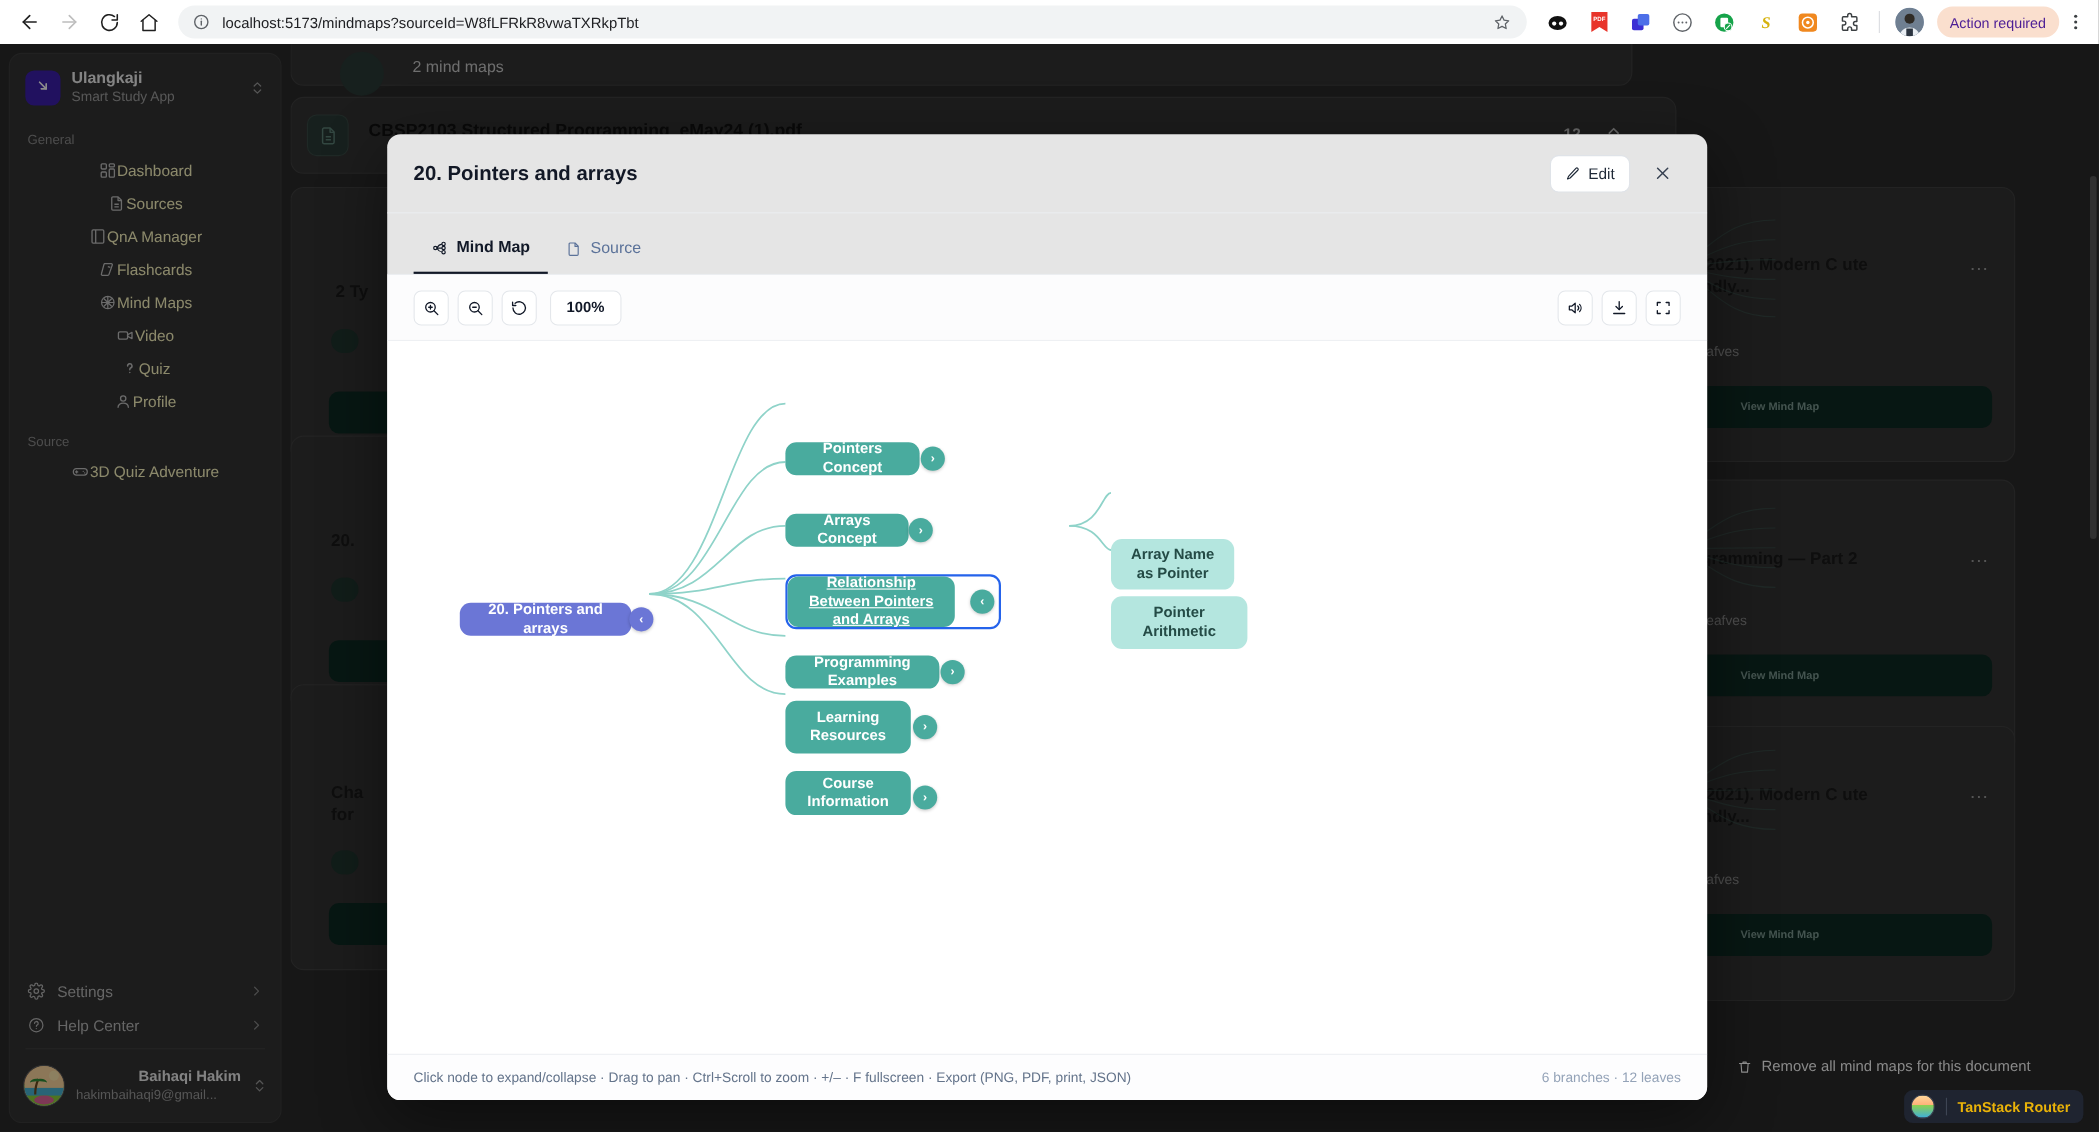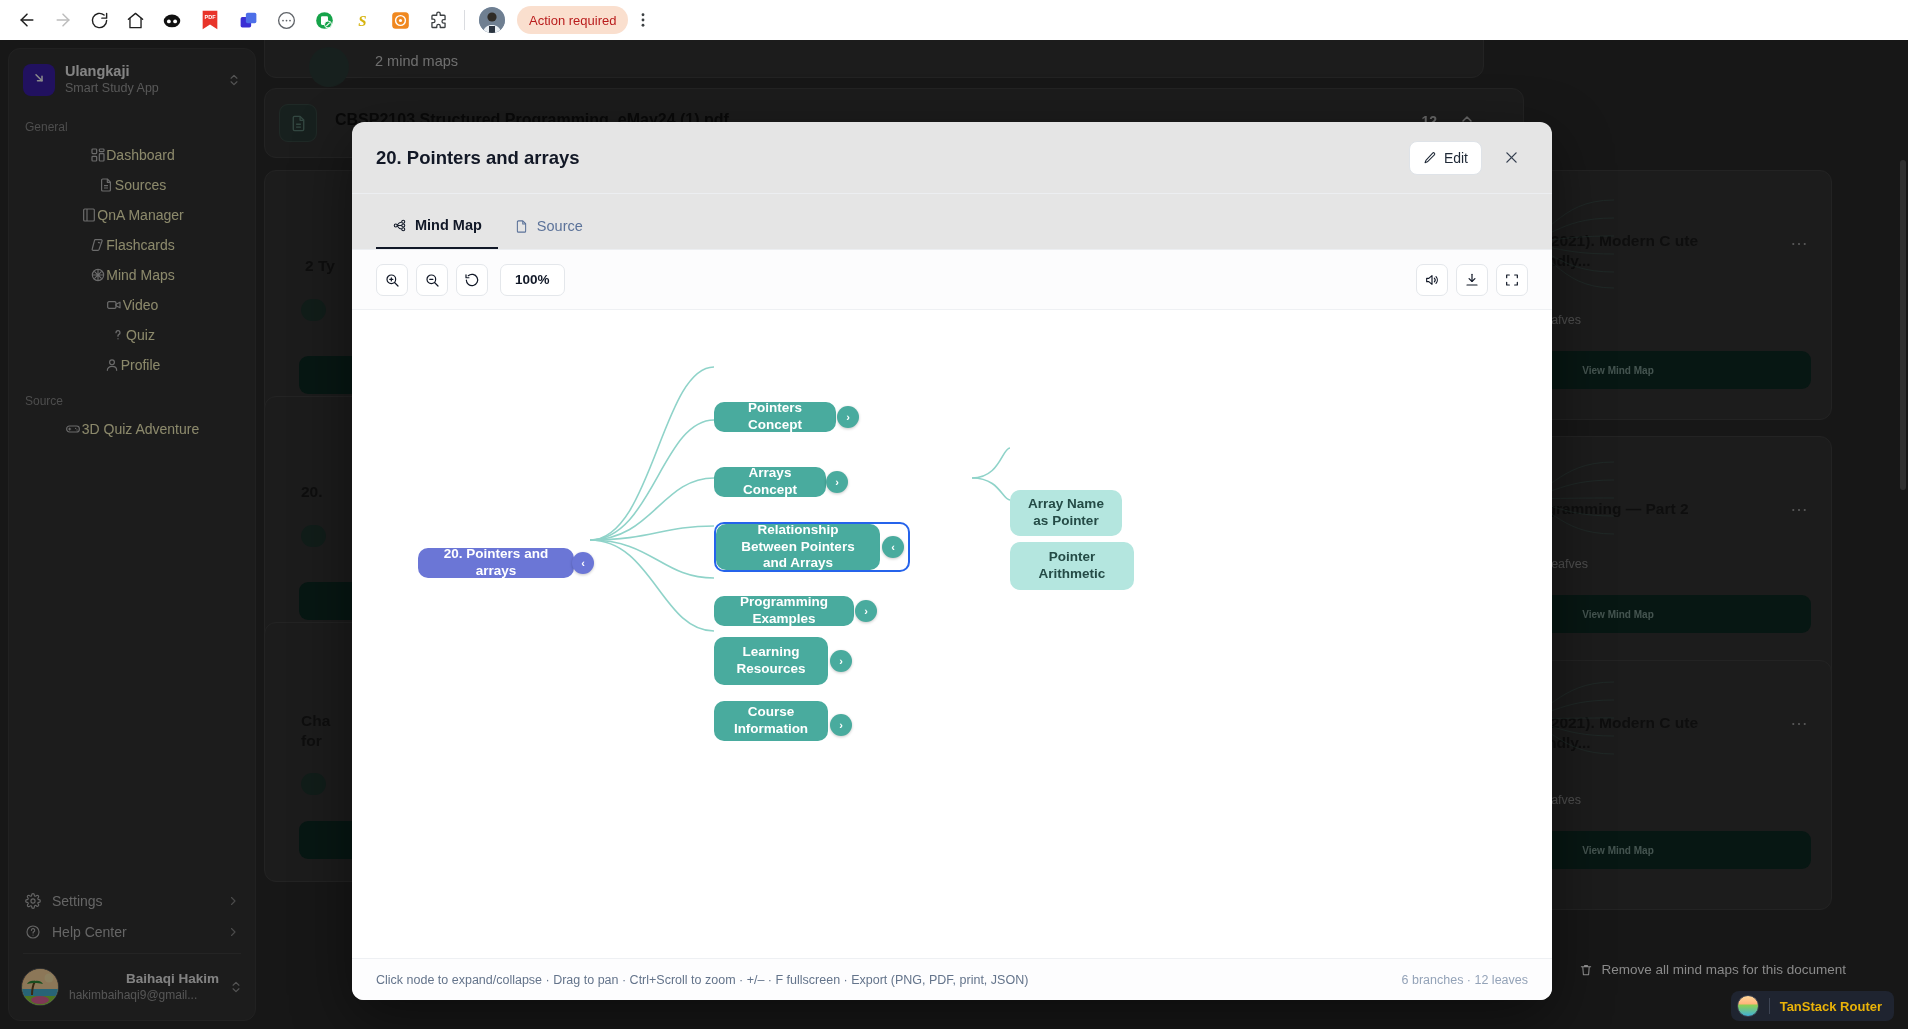--- a/index.html
+++ b/index.html
@@ -51,21 +51,21 @@
     flex: 1 1 auto;
   }
   #star-icon { color: #5f6368; width:20px;height:20px;display:flex;align-items:center;justify-content:center;flex:0 0 auto;}
   .ext-icon {
     width: 26px; height: 26px; margin: 0 5px;
     display: flex; align-items: center; justify-content: center;
     flex: 0 0 auto;
   }
   .ext-sep { width:1px; height:20px; background:#dadce0; margin:0 6px; flex:0 0 auto;}
   #action-required {
-    background: #fadfce; color: #b91c1c;
+    background: #fadfce; color: #4c1d95;
     border-radius: 14px; height: 28px;
     display: flex; align-items: center;
     padding: 0 12px; font-size: 13px;
     margin-left: 4px; flex: 0 0 auto;
     white-space: nowrap;
   }
   #kebab { width: 22px; display:flex;align-items:center;justify-content:center; color:#3c4043; flex:0 0 auto; margin-left:2px;}
   #avatar-chrome {
     width: 26px; height: 26px; border-radius: 50%;
     background: linear-gradient(180deg,#9ab0c8,#5c6f86);
@@ -339,20 +339,35 @@
         <path d="M21 3v6h-6"></path>
       </svg>
   </div>
   <div class="nav-btn">
     <svg width="19" height="19" viewBox="0 0 24 24" fill="none" stroke="currentColor" stroke-width="1.7" stroke-linecap="round" stroke-linejoin="round">
         <path d="M3 10.5 12 3l9 7.5"></path>
         <path d="M5 9.5V21h14V9.5"></path>
       </svg>
   </div>
 
+  <div id="omnibox">
+    <span class="info-icon">
+      <svg width="16" height="16" viewBox="0 0 24 24" fill="none" stroke="currentColor" stroke-width="1.9">
+          <circle cx="12" cy="12" r="9"></circle>
+          <path d="M12 11v5" stroke-linecap="round"></path>
+          <circle cx="12" cy="7.8" r="0.9" fill="currentColor" stroke="none"></circle>
+        </svg>
+    </span>
+    <span id="url-text">localhost:5173/mindmaps?sourceId=W8fLFRkR8vwaTXRkpTbt</span>
+    <span id="star-icon">
+      <svg width="17" height="17" viewBox="0 0 24 24" fill="none" stroke="currentColor" stroke-width="1.6" stroke-linejoin="round">
+          <path d="M12 3.5l2.6 5.4 5.9.8-4.3 4.1 1.1 5.9L12 16.9l-5.3 2.8 1.1-5.9L3.5 9.7l5.9-.8z"></path>
+        </svg>
+    </span>
+  </div>
 
   <div class="ext-icon">
     <svg width="22" height="22" viewBox="0 0 24 24">
         <ellipse cx="12" cy="13" rx="9" ry="7" fill="#111"></ellipse>
         <circle cx="8.6" cy="13.5" r="2.1" fill="#fff"></circle>
         <circle cx="15.4" cy="13.5" r="2.1" fill="#fff"></circle>
       </svg>
   </div>
   <div class="ext-icon">
     <svg width="20" height="22" viewBox="0 0 20 24">
@@ -817,21 +832,21 @@
         <span>Pointers Concept</span>
       </div>
       <div class="toggle branch-t" style="left:485px; top:96px;">›</div>
 
       <div class="node branch" style="left:362px; top:157px; width:112px; height:30px;">
         <span>Arrays Concept</span>
       </div>
       <div class="toggle branch-t" style="left:474px; top:161px;">›</div>
 
       <div class="node selected-wrap" style="left:362px; top:212px; width:196px; height:50px;"></div>
-      <div class="node branch" style="left:364px; top:214px; width:164px; height:46px;">
+      <div class="node branch" style="left:364px; top:214px; width:152px; height:46px;text-decoration:underline;">
         <span>Relationship Between Pointers and Arrays</span>
       </div>
       <div class="toggle branch-t" style="left:530px; top:226px;">‹</div>
 
       <div class="node branch" style="left:362px; top:286px; width:140px; height:30px;">
         <span>Programming Examples</span>
       </div>
       <div class="toggle branch-t" style="left:503px; top:290px;">›</div>
 
       <div class="node branch" style="left:362px; top:327px; width:114px; height:48px;">

